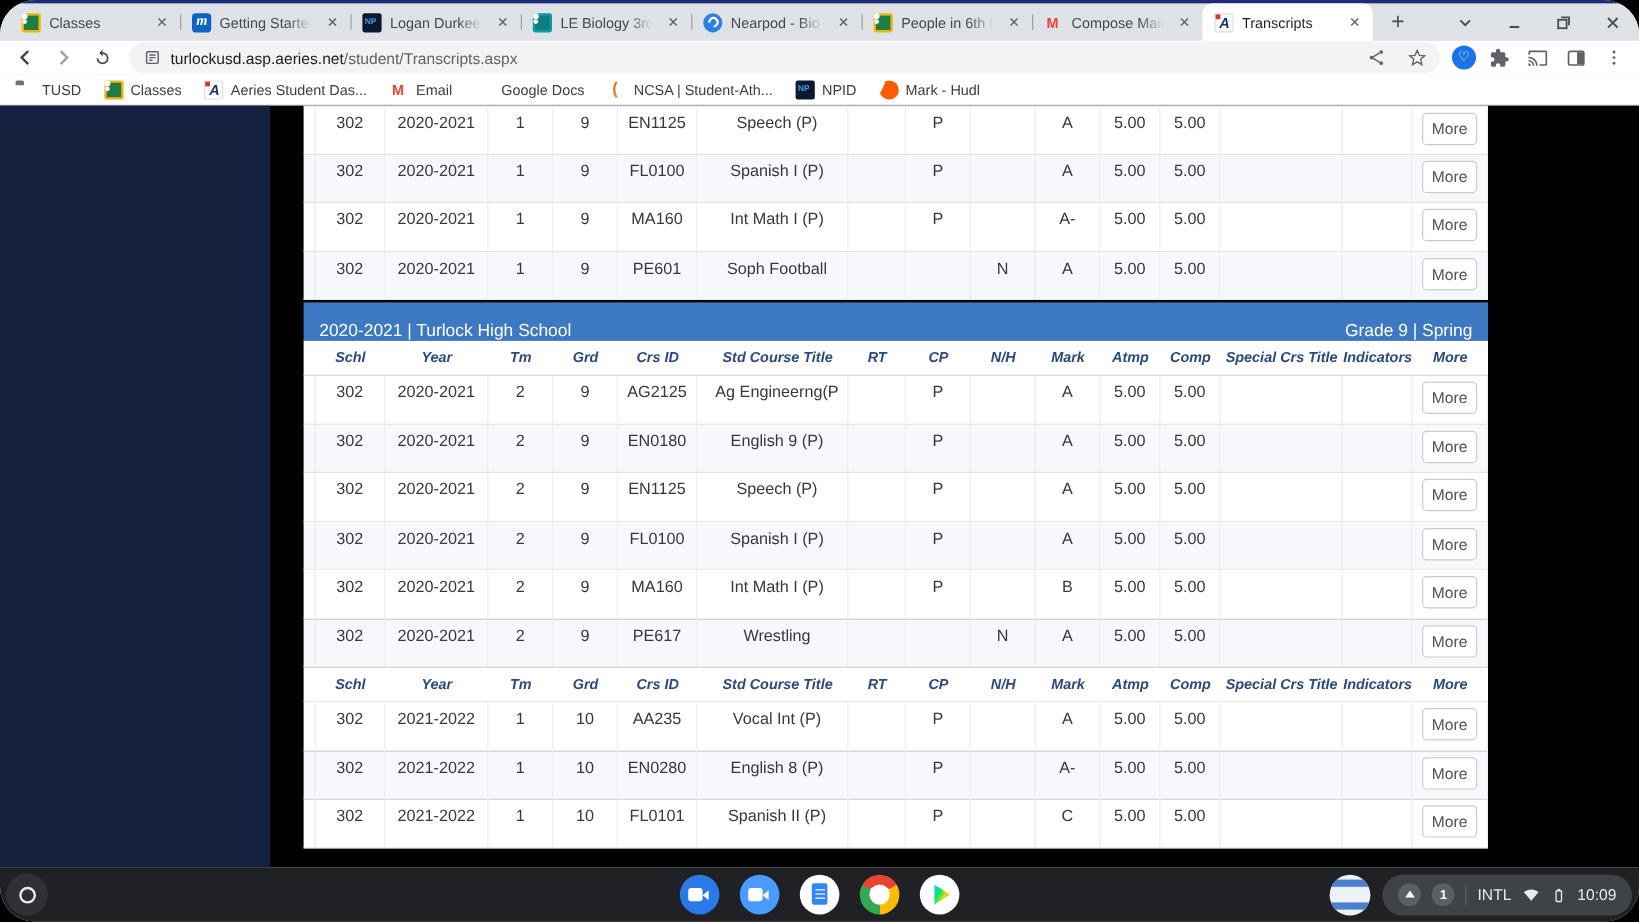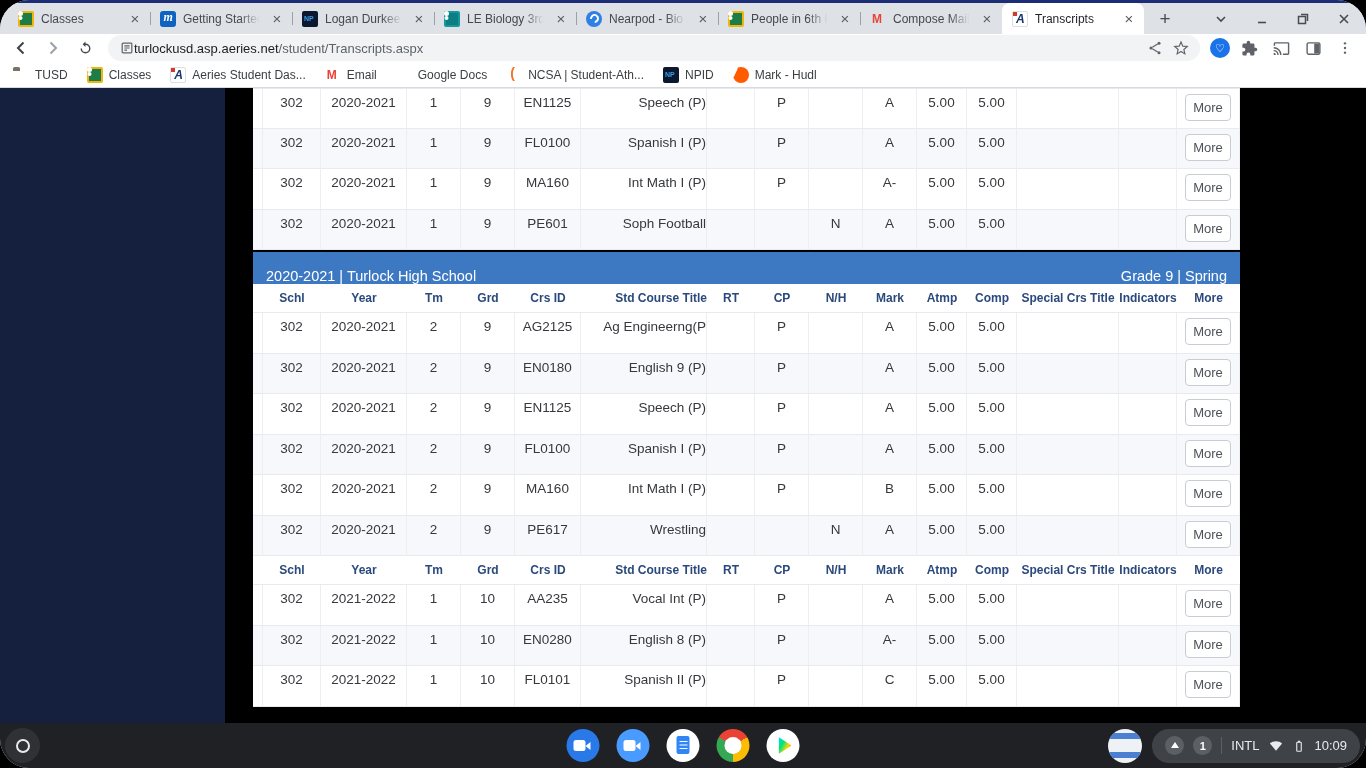--- a/index.html
+++ b/index.html
@@ -27,21 +27,21 @@
             font-size:19px; line-height:1; }
   .newtab::before { content:"+"; }
   .tabstrip-right { margin-left:auto; display:flex; align-items:center; gap:25px; padding-right:14px; }
   .winbtn { border:none; background:none; display:flex; align-items:center; justify-content:center; width:16px; height:16px; }
 
   
   .toolbar { position:absolute; top:34px; left:0; right:0; height:28px; background:#fff;
              display:flex; align-items:center; padding:0 8px; gap:6px; }
   .navbtn { width:26px; height:24px; display:flex; align-items:center; justify-content:center; border:none; background:none; }
   .omnibox { flex:1; height:26px; border-radius:13px; background:#f1f3f4; display:flex; align-items:center;
-             padding:0 6px 0 12px; gap:0; margin:0 4px; min-width:0; }
+             padding:0 6px 0 12px; gap:8px; margin:0 4px; min-width:0; }
   .url { font-size:13px; color:#202124; white-space:nowrap; overflow:hidden; }
   .url .path { color:#5f6368; }
   .omni-spacer { flex:1; }
   .ext-blue { width:20px; height:20px; border-radius:50%; background:#1a73e8; display:flex; align-items:center;
               justify-content:center; border:none; }
   .ext-blue::before { content:"♡"; color:#fff; font-size:11px; line-height:1; }
 
   
   .bmbar { position:absolute; top:62px; left:0; right:0; height:26px; background:#fff;
            display:flex; align-items:center; gap:19px; padding:0 13px; border-bottom:1px solid #d8dade; }
@@ -79,23 +79,23 @@
   .content { position:absolute; top:88px; left:0; width:1366px; height:635px; background:#000000; overflow:hidden; }
   .sidenav { position:absolute; left:0; top:0; width:225px; height:100%; background:#15203e; }
   .ttable { position:absolute; left:253px; top:0; width:987px; }
   .ttable > :first-child { border-top:1px solid #e8e9ee; }
   .grid { display:grid; width:987px;
     grid-template-columns:10px 58px 86px 54px 54px 66px 126px 48px 54px 54px 54px 50px 50px 102px 58px 63px; }
   .row { height:40.5px; background:#fff; }
   .row.alt { background:#f7f8fb; }
   .cell { border-right:1px solid #ededf2; border-bottom:1px solid #e9eaef; padding-top:6px;
           font-size:13.5px; color:#36383c; text-align:center; overflow:hidden; white-space:nowrap; }
-  .cell.c6 { text-align:right; padding-left:8px; }
+  .cell.c6 { text-align:center; padding-left:8px; }
   .cell.c0 { }
-  .hdr { height:29px; background:#fff; }
+  .hdr { height:29px; background:#fff;font-style:italic; }
   .hdr .cell { border-right:none; font-weight:bold; font-size:12px; color:#2b497c; padding-top:7px; }
   .secbar { height:32px; margin-top:2px; background:#3d78c2; color:#fff; display:flex;
             justify-content:space-between; align-items:flex-end; padding:0 13px; font-size:14.5px; }
   .more { width:46px; height:27px; border:1px solid #c9cdd3; border-radius:4px; background:#fff;
           color:#4e5257; font-size:13px; font-family:"Liberation Sans", sans-serif; }
   .cell.morecell { padding-top:5px; }
 
   
   .shelf { position:absolute; left:0; bottom:0; width:1366px; height:45px; background:#202124; }
   .launcher { position:absolute; left:5px; top:5px; width:35px; height:35px; border-radius:50%;

